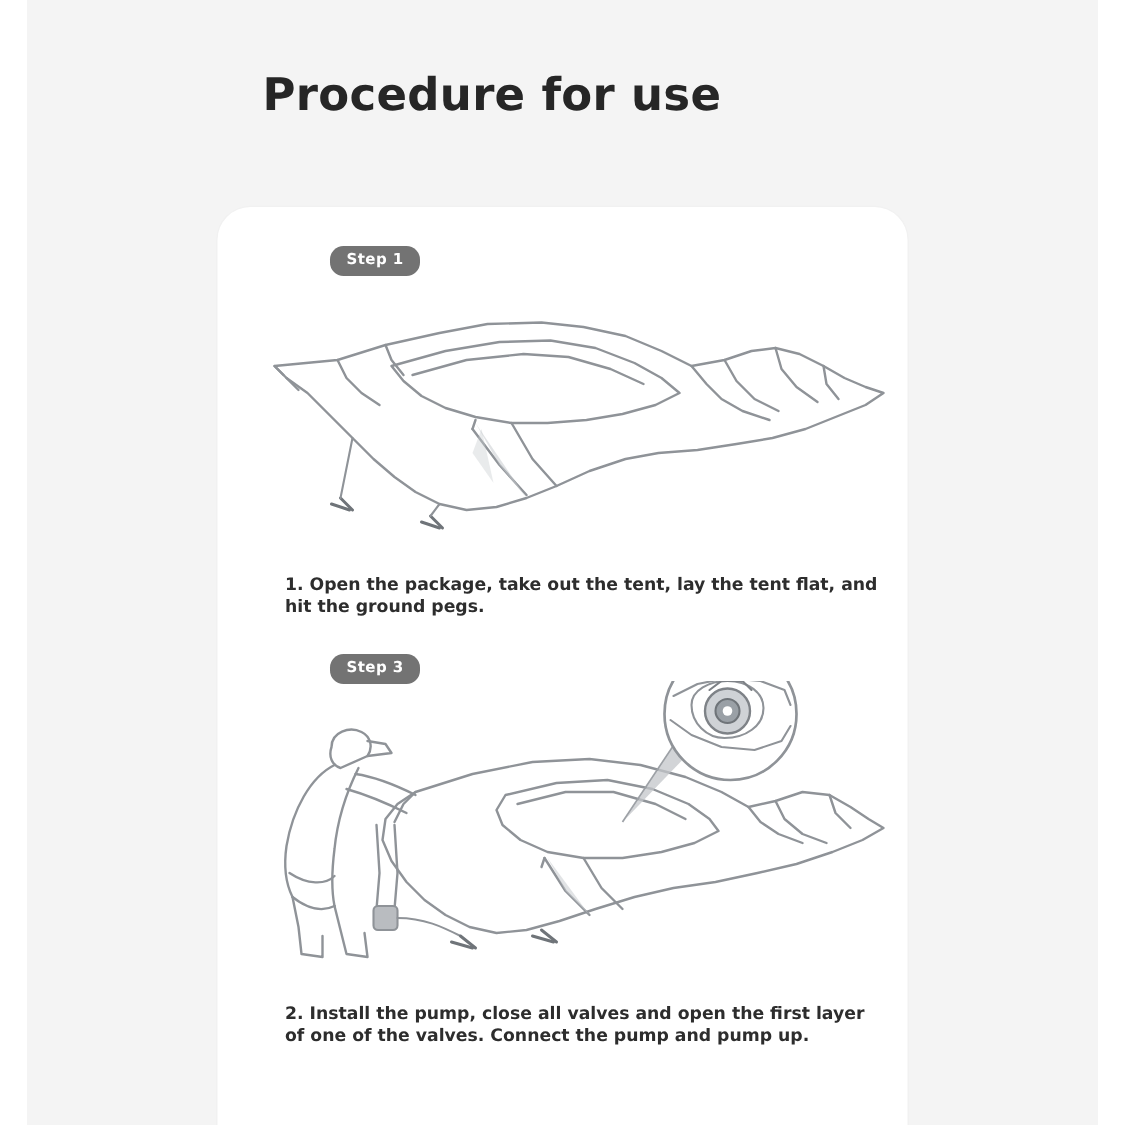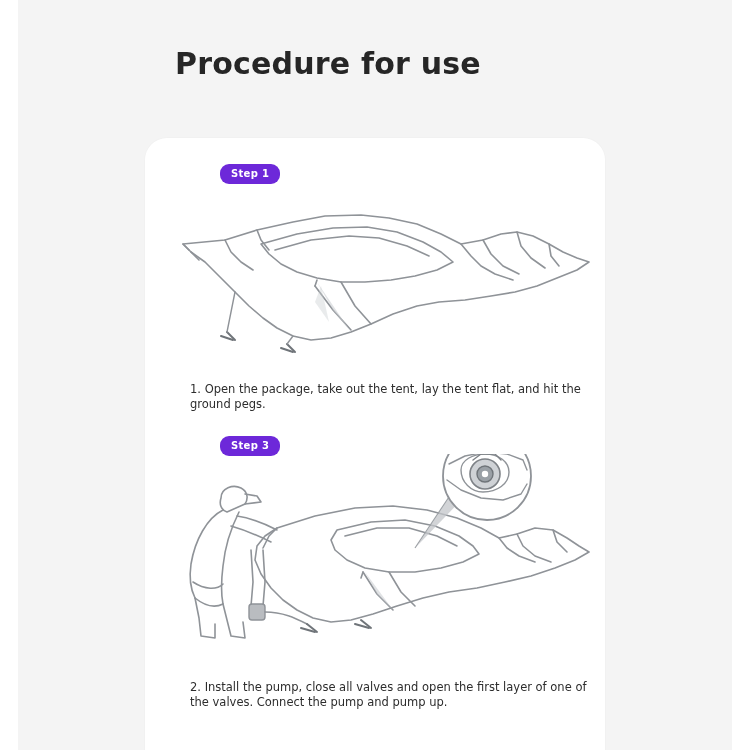--- a/index.html
+++ b/index.html
@@ -68,21 +68,21 @@
     left: 0;
     width: 460px;
   }
   .step-1 { top: 26px; }
   .step-2 { top: 298px; }
 
   .badge {
     position: absolute;
     left: 75px;
     top: 0;
-    background: #6d28d9;
+    background: #737373;
     color: #ffffff;
     font-size: 10px;
     font-weight: bold;
     padding: 4px 11px 5px 11px;
     border-radius: 9px;
     letter-spacing: 0.3px;
     font-family: "DejaVu Sans", sans-serif;
   }
 
   .illus {
@@ -97,23 +97,24 @@
   }
 
   .caption {
     position: absolute;
     left: 45px;
     width: 400px;
     font-size: 11.5px;
     line-height: 15px;
     color: #2d2d2d;
     font-family: "DejaVu Sans", sans-serif;
+    font-weight: bold;
   }
   .caption-1 { top: 218px; }
-  .caption-2 { top: 244px; }
+  .caption-2 { top: 232px; }
 
   svg { display: block; }
 </style>
 </head>
 <body>
 
 <div class="page">
   <div class="gutter-left"></div>
   <div class="gutter-right"></div>
 

